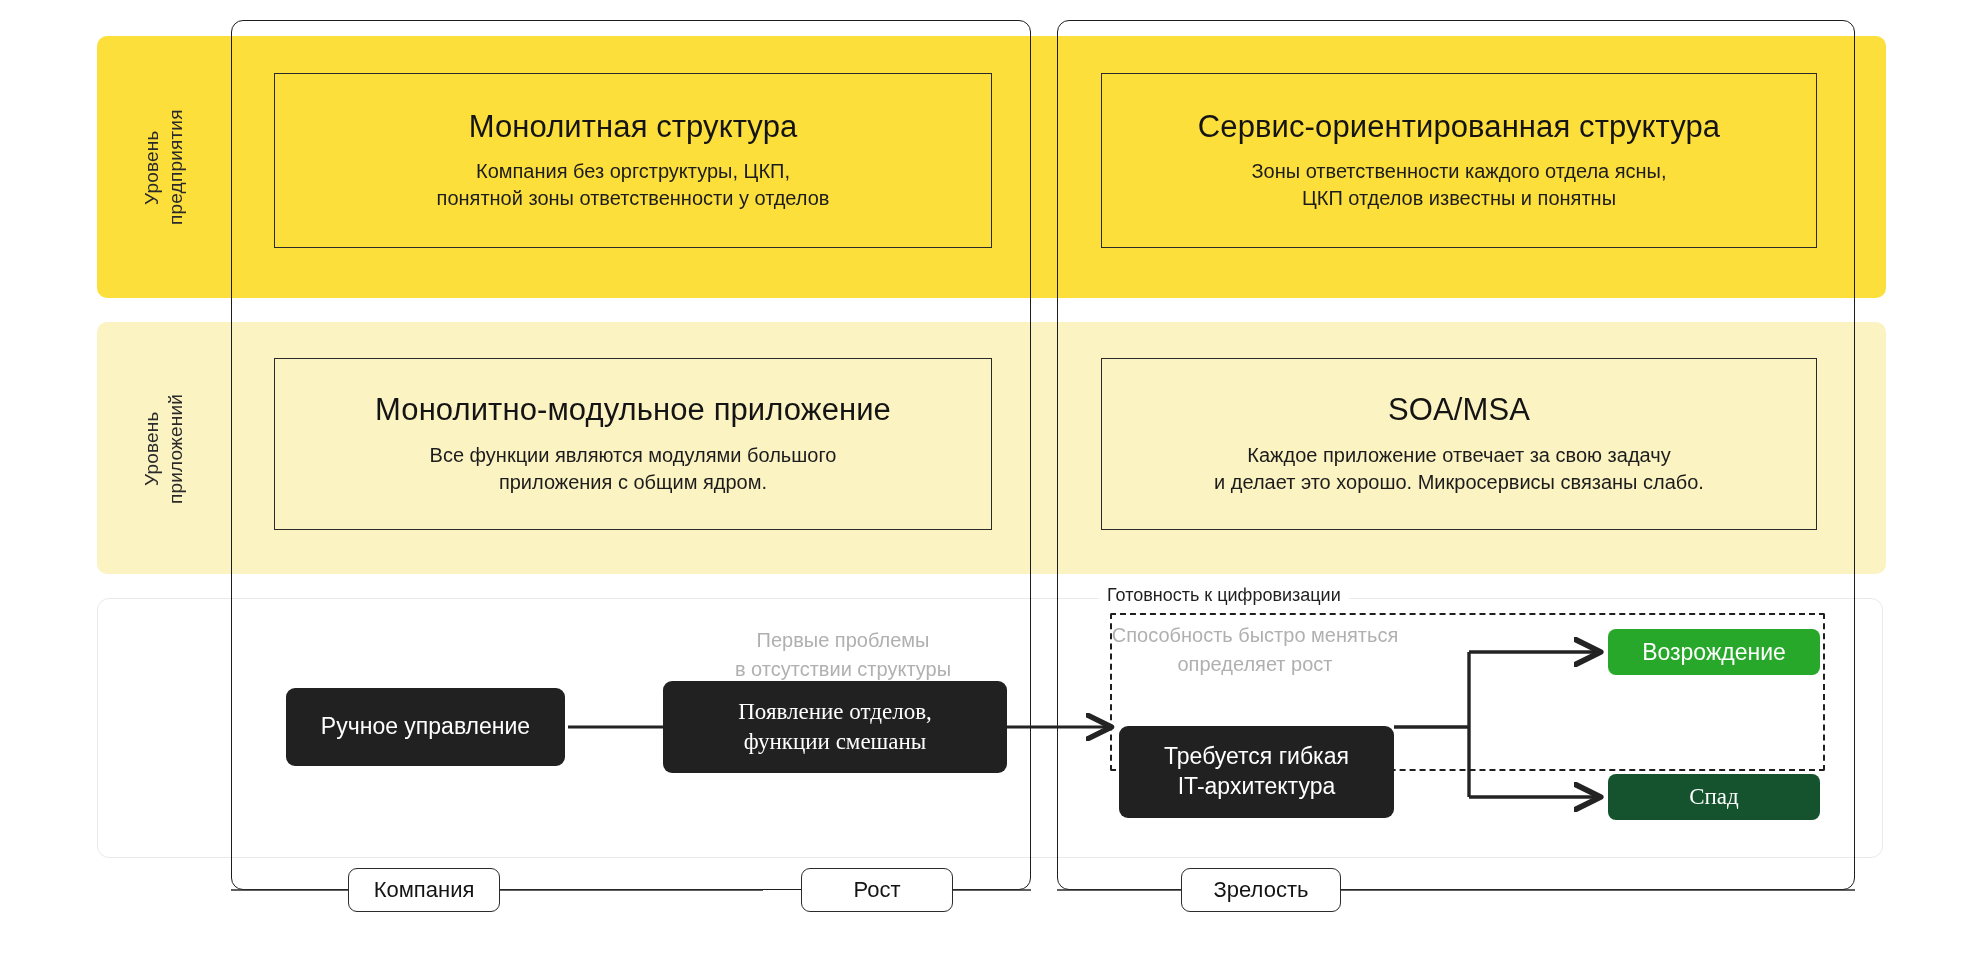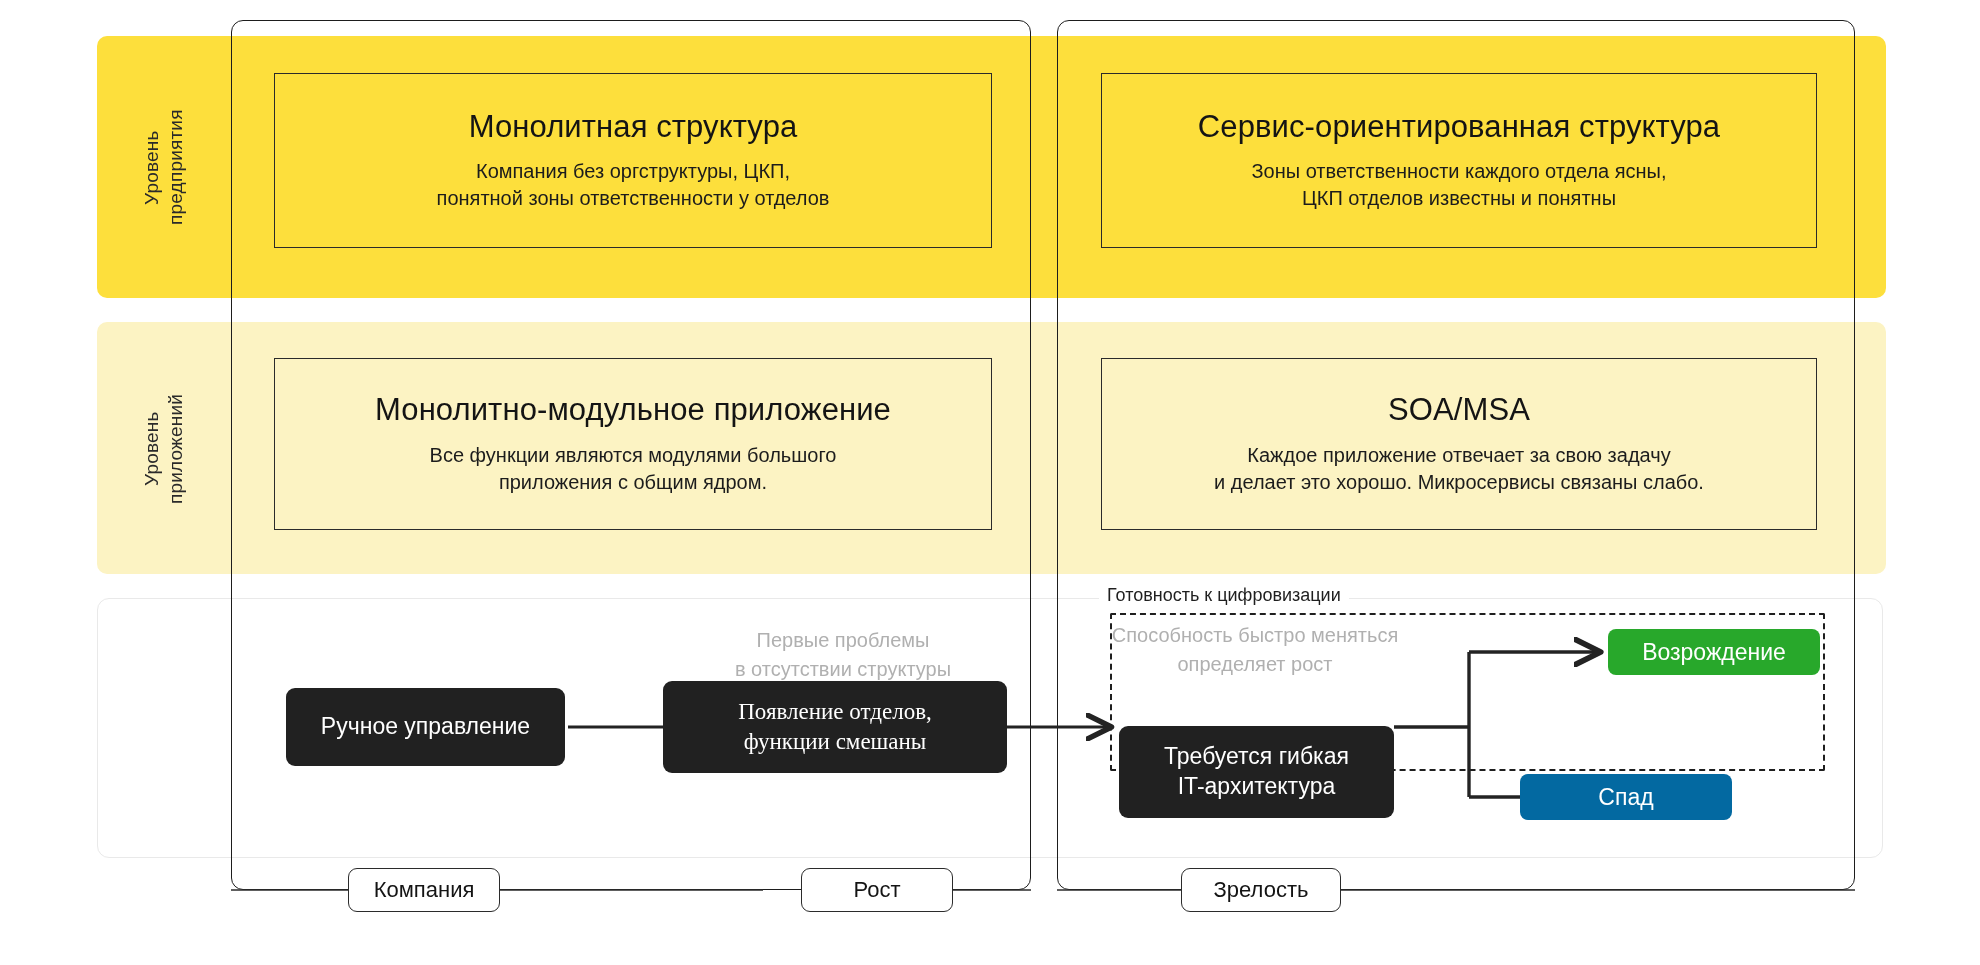--- a/index.html
+++ b/index.html
@@ -115,21 +115,21 @@
     border-radius: 8px;
     color: #fff;
     display: flex;
     align-items: center;
     justify-content: center;
     font-size: 23px;
     height: 46px;
     width: 212px;
   }
   .chip-green { left: 1608px; top: 629px; background: #28A82B; }
-  .chip-red   { left: 1520px; top: 774px; background: #0369a1; }
+  .chip-red   { left: 1608px; top: 774px; background: #14532d; font-family: Liberation Serif, serif; }
 
   .note {
     position: absolute;
     color: #b0b0b0;
     font-size: 20px;
     line-height: 1.45;
     text-align: center;
     white-space: pre-line;
   }
   .note-problems { left: 700px;  top: 626px; width: 286px; }

